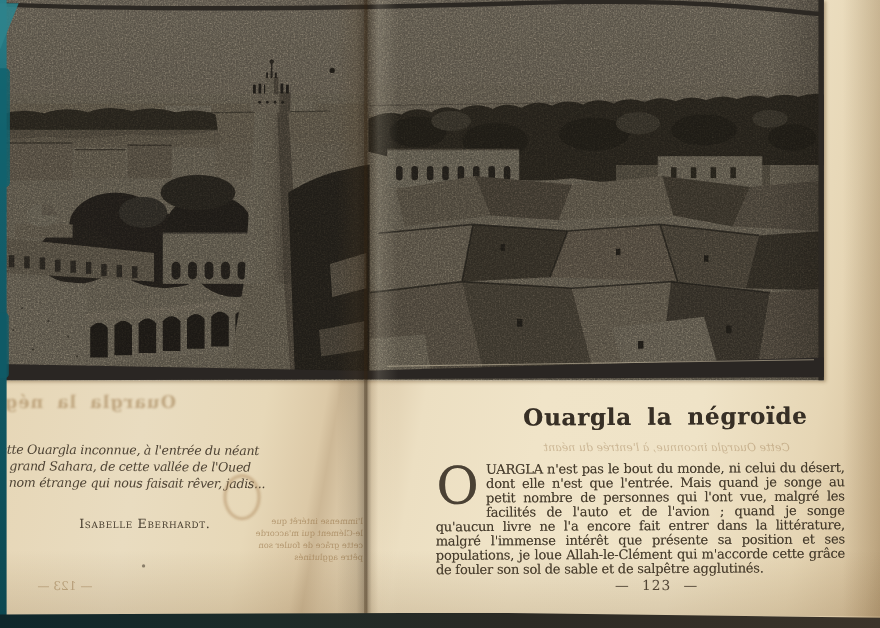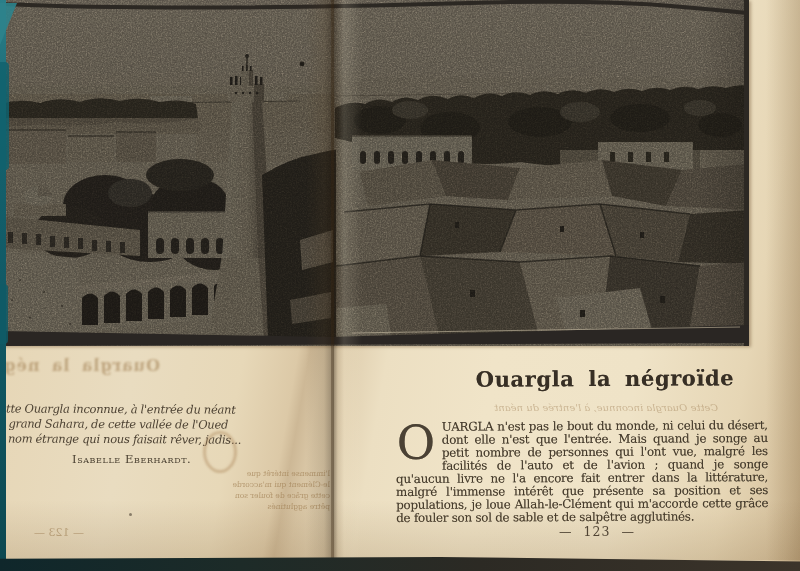--- a/index.html
+++ b/index.html
@@ -23,21 +23,21 @@
 
   
   .mirror{transform:scaleX(-1);color:rgba(158,124,78,.55);}
   .st-title{position:absolute;left:8px;top:356px;width:152px;font-weight:bold;
             font-size:16px;letter-spacing:1px;word-spacing:5px;
             filter:blur(.8px);white-space:nowrap;}
   .quote{position:absolute;left:-9px;top:402px;width:230px;
          font-style:italic;font-size:11.5px;letter-spacing:-.3px;
          line-height:15px;color:#4e4334;transform:rotate(.3deg);}
   .quote div{white-space:nowrap;}
-  .attribution{position:absolute;left:72px;top:452px;font-variant:small-caps;
+  .attribution{position:absolute;left:72px;top:469px;font-variant:small-caps;
                font-size:11.5px;letter-spacing:.6px;color:#4a4031;}
   .st-oring{position:absolute;left:203px;top:431px;width:28px;height:36px;
             border:3.5px solid rgba(172,136,90,.45);border-radius:50%;
             filter:blur(1px);}
   .st-para{position:absolute;left:224px;top:468px;width:106px;
            font-size:7.5px;line-height:11px;filter:blur(.7px);
            color:rgba(152,117,72,.6);}
   .st-para div{white-space:nowrap;}
   .st-pnum{position:absolute;left:34px;top:526px;font-size:11px;
            filter:blur(.6px);color:rgba(150,115,70,.5);white-space:nowrap;}

